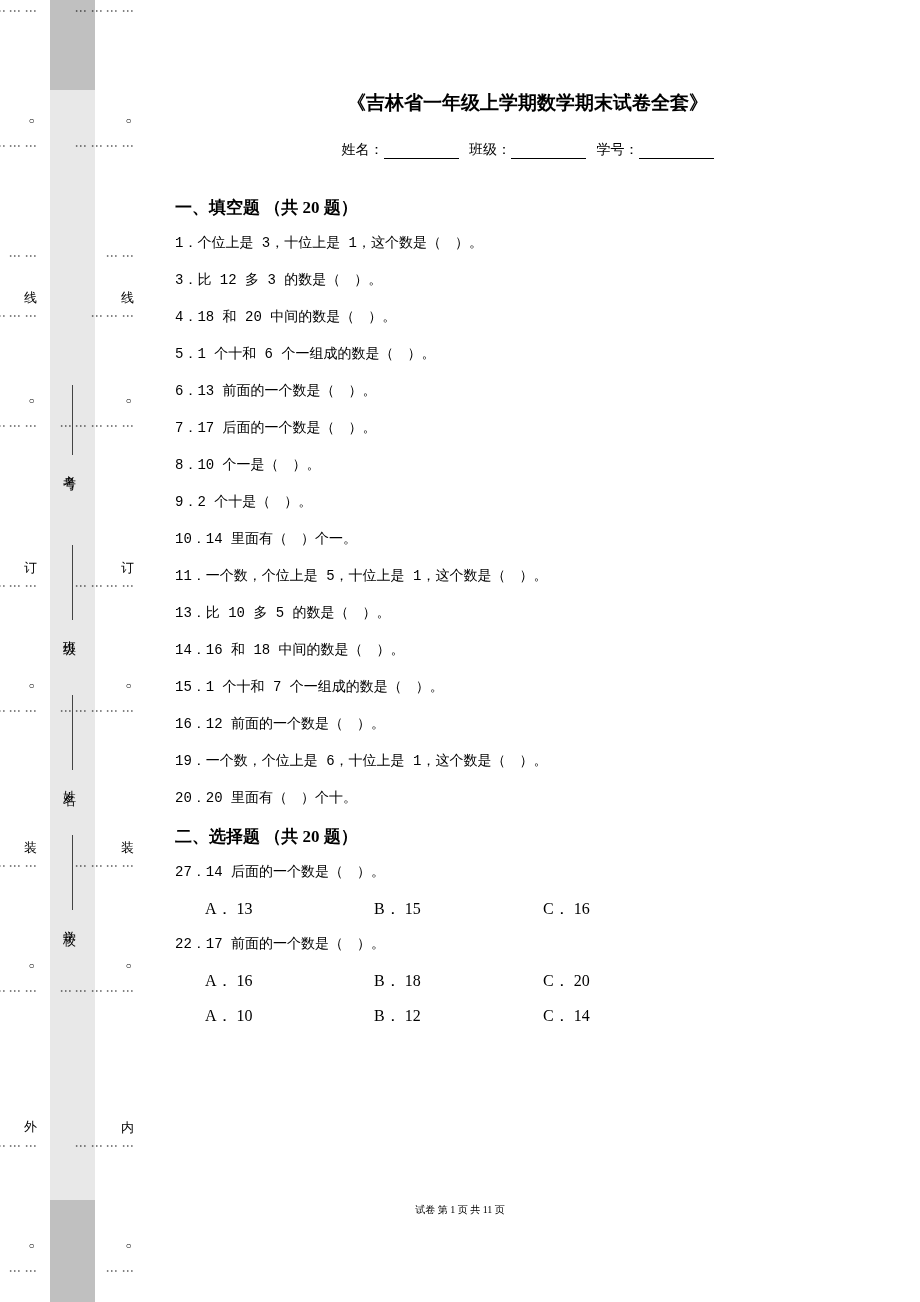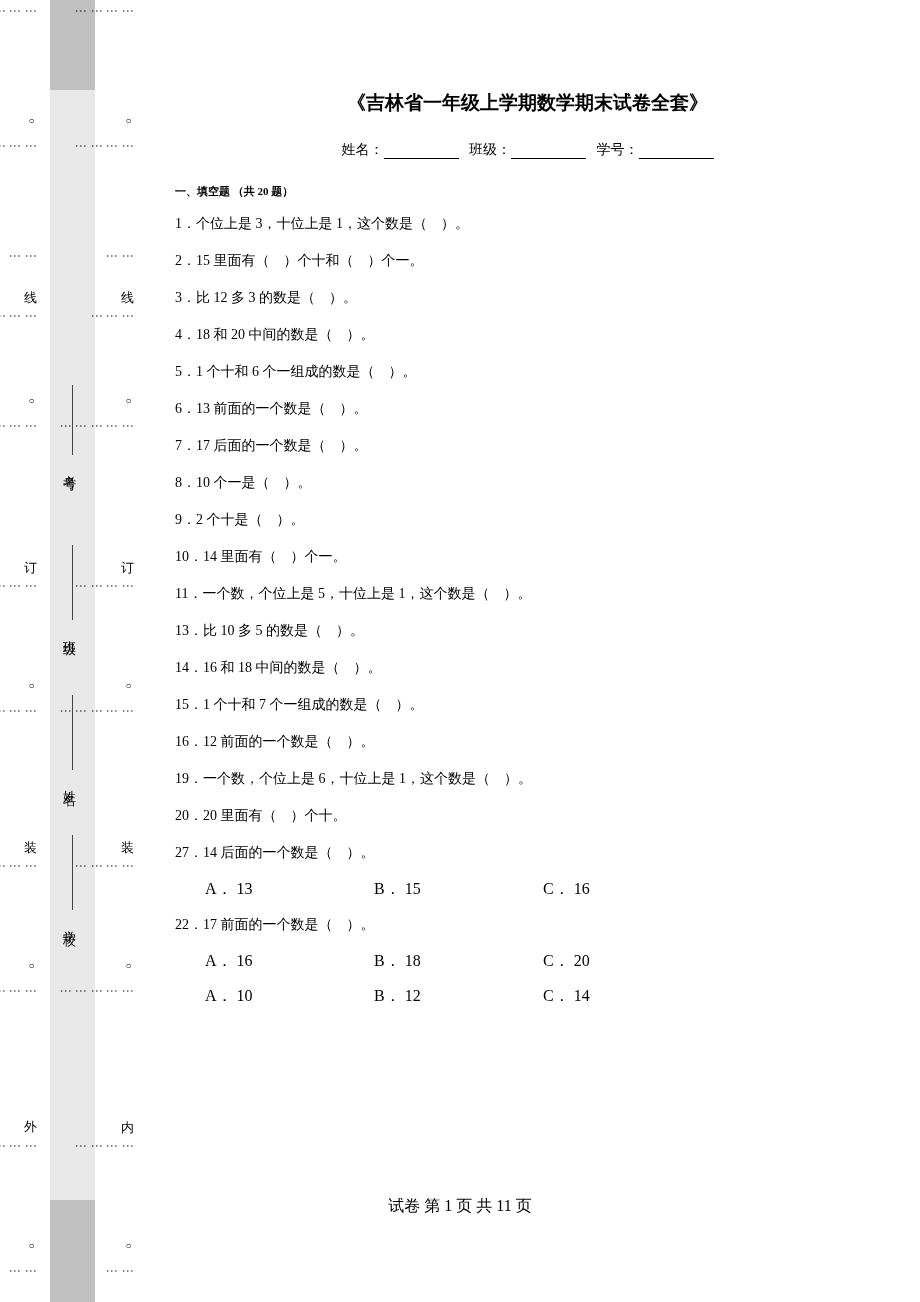--- a/index.html
+++ b/index.html
@@ -37,53 +37,54 @@
     }
     .title {
       text-align: center;
       font-size: 19px;
       font-weight: bold;
       margin-bottom: 25px;
     }
     .meta {
       text-align: center;
       font-size: 14px;
-      margin-bottom: 25px;
+      margin-bottom: 37px;
     }
     .underline {
       display: inline-block;
       border-bottom: 1px solid #000;
       width: 75px;
       height: 14px;
       vertical-align: bottom;
     }
     .section {
-      font-size: 11px;
+      font-size: 17px;
       font-weight: bold;
       margin-bottom: 14px;
       margin-top: 4px;
     }
     .q {
       font-size: 14px;
       margin-bottom: 16px;
       line-height: 1.5;
+      font-family: Liberation Mono, monospace;
     }
     .opts {
       font-size: 16px;
       margin-bottom: 14px;
       padding-left: 30px;
     }
     .opts span { display: inline-block; width: 165px; }
     .footer {
       position: absolute;
       bottom: 85px;
       left: 0;
       right: 0;
       text-align: center;
-      font-size: 16px;
+      font-size: 10px;
     }
     .side-strip {
       position: absolute;
       top: 0;
       height: 100%;
       width: 20px;
       text-align: center;
       font-size: 12px;
       line-height: 1.3;
     }
@@ -167,37 +168,37 @@
 <div class="content">
   <div class="title">《吉林省一年级上学期数学期末试卷全套》</div>
   <div class="meta">
     <span>姓名：</span><span class="underline"></span>&nbsp;&nbsp;
     <span>班级：</span><span class="underline"></span>&nbsp;&nbsp;
     <span>学号：</span><span class="underline"></span>
   </div>
 
   <div class="section">一、填空题 （共 20 题）</div>
   <div class="q">1．个位上是 3，十位上是 1，这个数是（　）。</div>
-  <div class="q">2．15 里面有（　）个十和（　）个一。</div>
   <div class="q">3．比 12 多 3 的数是（　）。</div>
   <div class="q">4．18 和 20 中间的数是（　）。</div>
   <div class="q">5．1 个十和 6 个一组成的数是（　）。</div>
   <div class="q">6．13 前面的一个数是（　）。</div>
   <div class="q">7．17 后面的一个数是（　）。</div>
   <div class="q">8．10 个一是（　）。</div>
   <div class="q">9．2 个十是（　）。</div>
   <div class="q">10．14 里面有（　）个一。</div>
   <div class="q">11．一个数，个位上是 5，十位上是 1，这个数是（　）。</div>
   <div class="q">13．比 10 多 5 的数是（　）。</div>
   <div class="q">14．16 和 18 中间的数是（　）。</div>
   <div class="q">15．1 个十和 7 个一组成的数是（　）。</div>
   <div class="q">16．12 前面的一个数是（　）。</div>
   <div class="q">19．一个数，个位上是 6，十位上是 1，这个数是（　）。</div>
   <div class="q">20．20 里面有（　）个十。</div>
 
+  <div class="section">二、选择题 （共 20 题）</div>
   <div class="q">27．14 后面的一个数是（　）。</div>
   <div class="opts">
     <span>A． 13</span>
     <span>B． 15</span>
     <span>C． 16</span>
   </div>
   <div class="q">22．17 前面的一个数是（　）。</div>
   <div class="opts">
     <span>A． 16</span>
     <span>B． 18</span>

